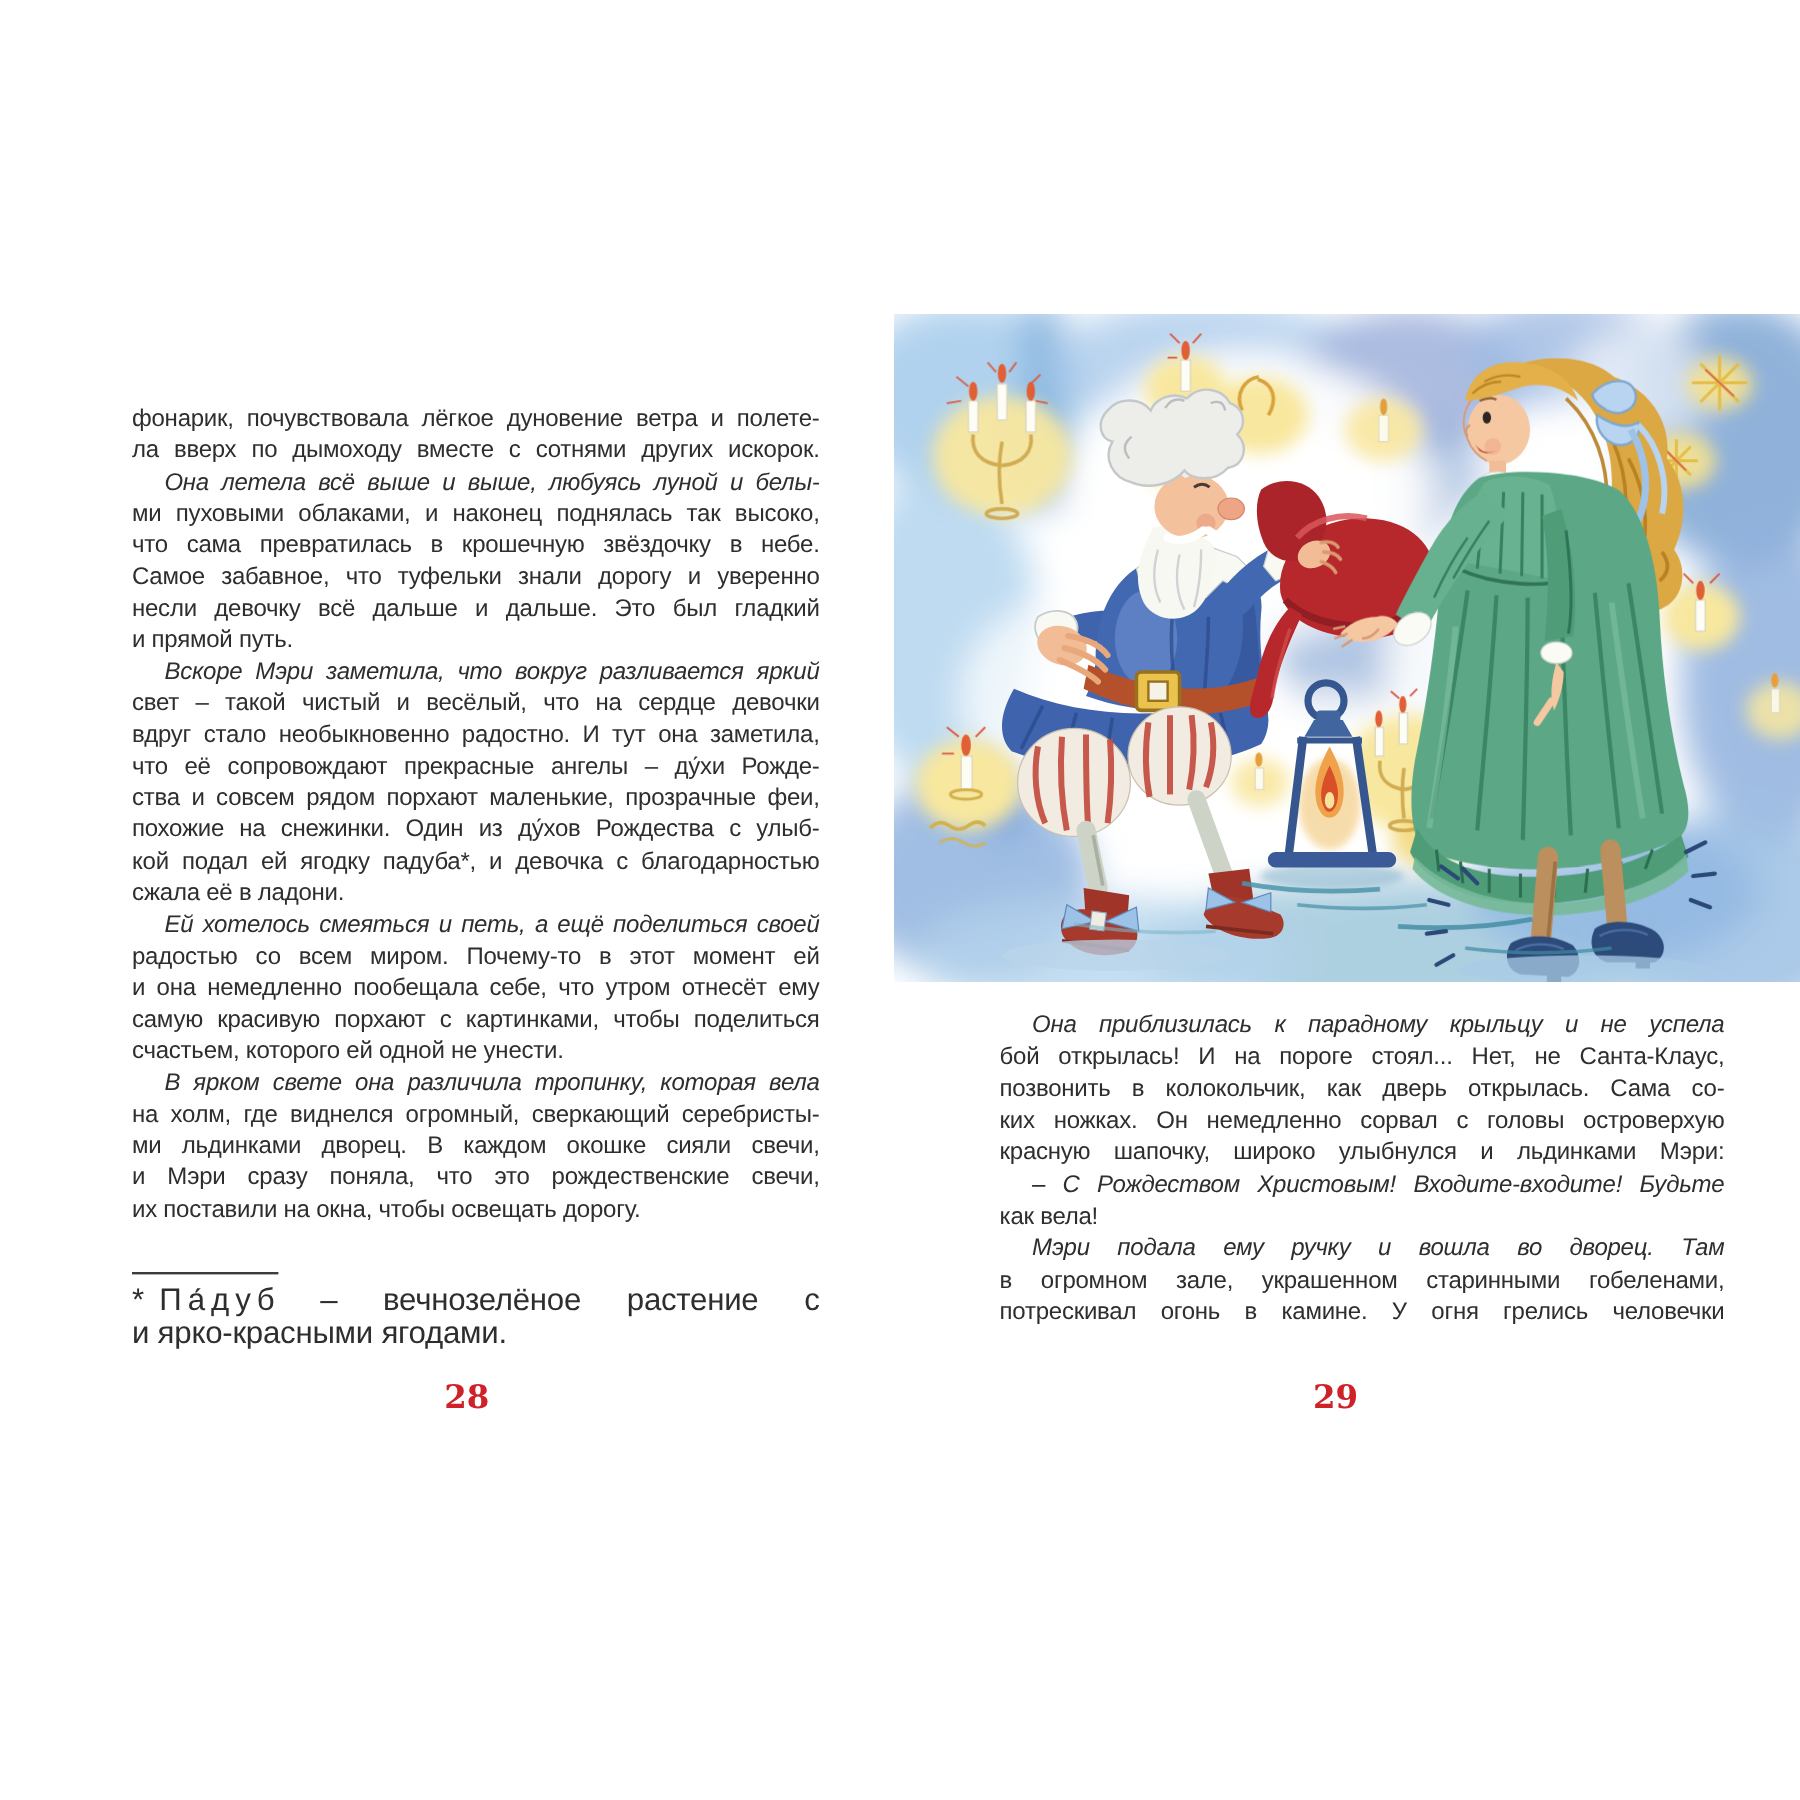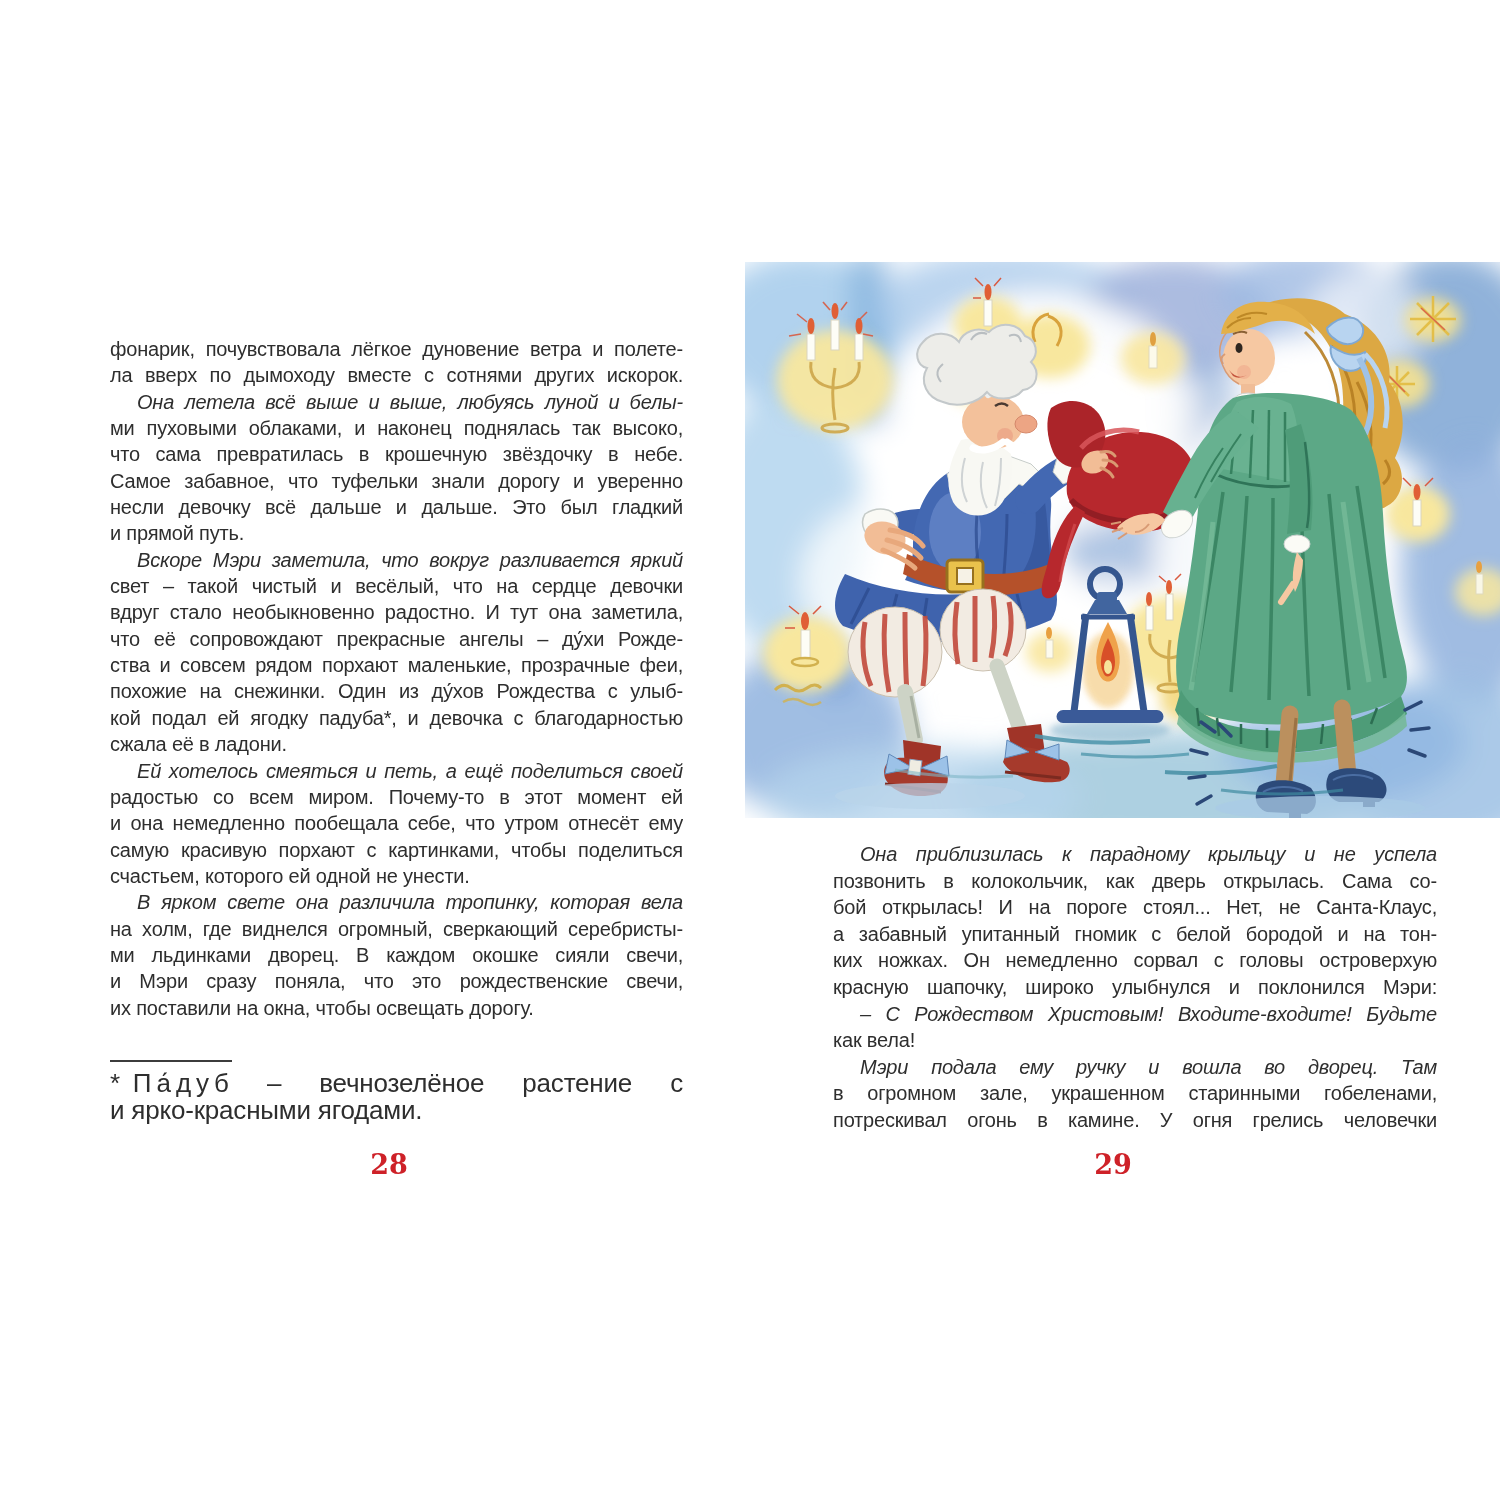--- a/index.html
+++ b/index.html
@@ -483,25 +483,24 @@
           <path d="M660,448 l16,-8"></path>
             <path d="M666,468 l18,-2"></path>
             <path d="M664,488 l16,6"></path>
         </g>
       </g>
     </svg>
   </div>
 
   <div id="right-col" class="textcol">
       <div class="line j ind">Она приблизилась к парадному крыльцу и не успела</div>
+      <div class="line j">бой открылась! И на пороге стоял... Нет, не Санта-Клаус,</div>
       <div class="line j">позвонить в колокольчик, как дверь открылась. Сама со-</div>
-      <div class="line j">бой открылась! И на пороге стоял... Нет, не Санта-Клаус,</div>
-      <div class="line j">а забавный упитанный гномик с белой бородой и на тон-</div>
       <div class="line j">ких ножках. Он немедленно сорвал с головы островерхую</div>
-      <div class="line j">красную шапочку, широко улыбнулся и поклонился Мэри:</div>
+      <div class="line j">красную шапочку, широко улыбнулся и льдинками Мэри:</div>
       <div class="line j ind">– С Рождеством Христовым! Входите-входите! Будьте</div>
       <div class="line last">как вела!</div>
       <div class="line j ind">Мэри подала ему ручку и вошла во дворец. Там</div>
       <div class="line j">в огромном зале, украшенном старинными гобеленами,</div>
       <div class="line j">потрескивал огонь в камине. У огня грелись человечки</div>
     </div>
 
   <div id="folio-right" class="folio">29</div>
 
 </div>

